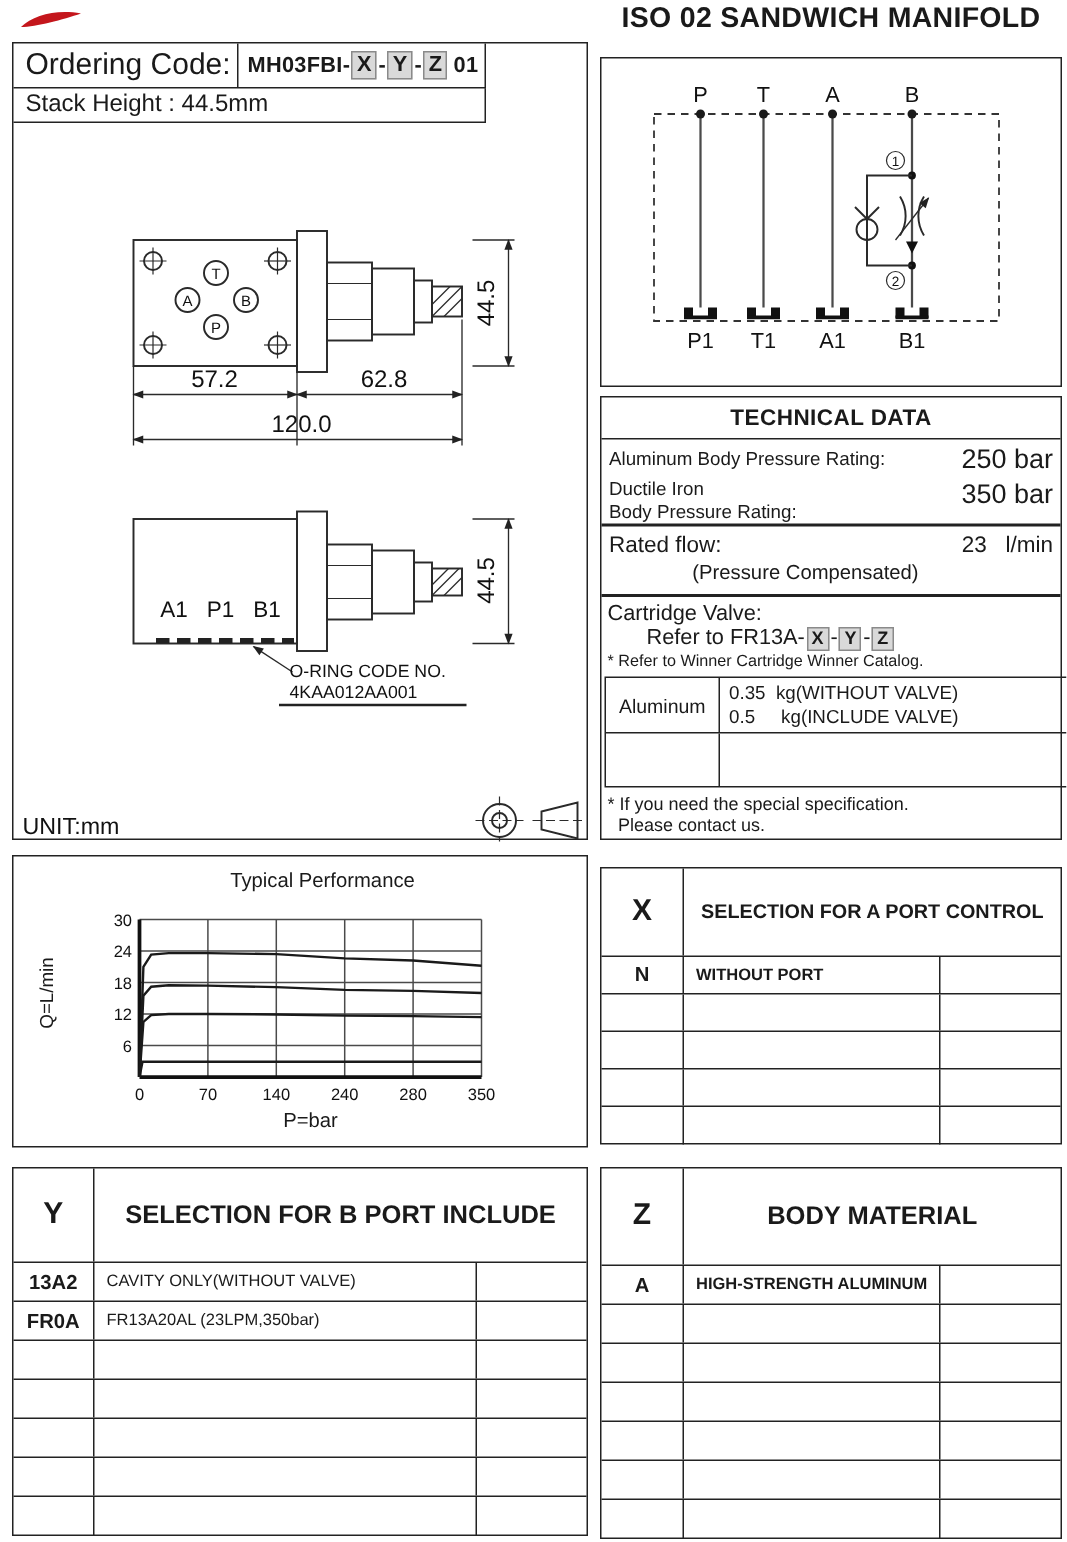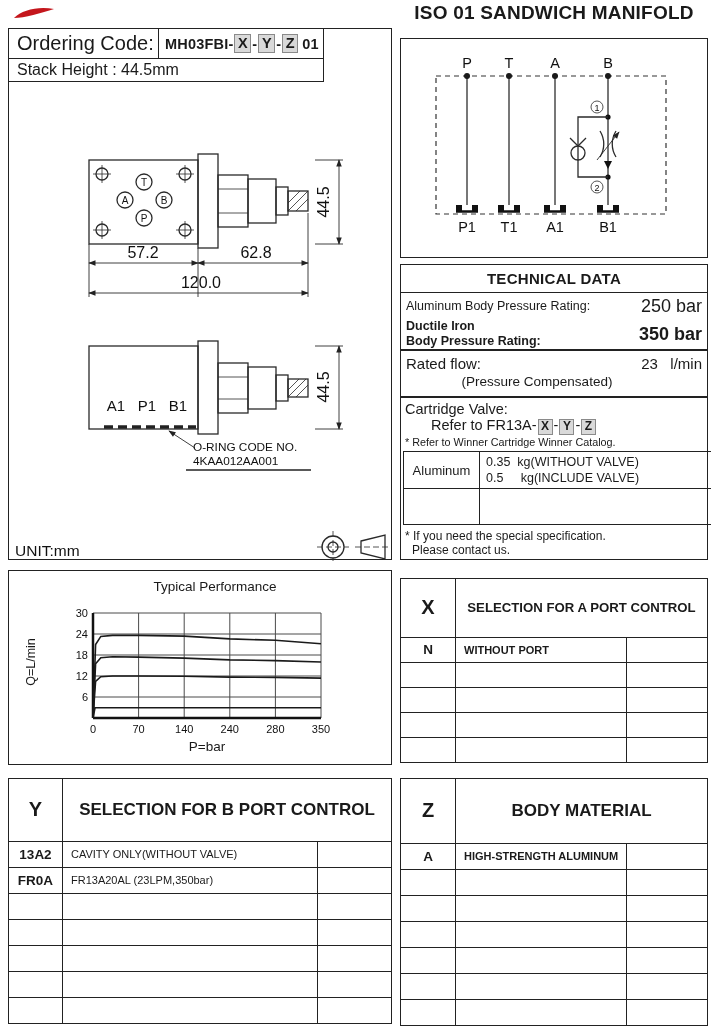--- a/index.html
+++ b/index.html
@@ -16,21 +16,21 @@
   .ord-row2 { position:absolute; left:0; top:30px; width:315px; height:23px; border-right:1.5px solid #222; border-bottom:1.5px solid #222; font-size:16px; display:flex; align-items:center; padding-left:8px; }
   .boxletter { display:inline-block; border:1px solid #8a8a8a; background:#d9d9d9; padding:0 2.5px; margin:0 1px; font-weight:bold; line-height:1.15; }
   .suffix { margin-left:3px; }
 
   
   #title { left:398px; top:2px; width:312px; text-align:center; font-weight:bold; font-size:19px; letter-spacing:.2px; }
   #schem-box { left:400px; top:38px; width:308px; height:220px; border:1.5px solid #222; }
   #tech-box { left:400px; top:264px; width:308px; height:296px; border:1.5px solid #222; font-size:12.5px; }
   .tech-header { height:28px; border-bottom:1.5px solid #222; display:flex; align-items:center; justify-content:center; font-weight:bold; font-size:15px; letter-spacing:.3px; }
   .tech-rowA { height:26px; display:flex; align-items:center; justify-content:space-between; padding:0 5px; }
-  .tech-rowB { height:32px; display:flex; align-items:center; justify-content:space-between; padding:0 5px; border-bottom:2px solid #222;font-weight:bold; }
+  .tech-rowB { height:32px; display:flex; justify-content:space-between; padding:0 5px; border-bottom:2px solid #222; }
   .tech-rowB .lbl2 { line-height:1.2; }
   .val-big { font-size:18px; }
   .tech-rowC { height:47px; border-bottom:2px solid #222; padding:2px 5px 0 5px; }
   .flow-line1 { display:flex; justify-content:space-between; font-size:15px; padding-top:2px; }
   .flow-line2 { text-align:center; padding-right:34px; font-size:13.5px; margin-top:2px; }
   .cart { padding:3px 4px 0 4px; height:53px; }
   .cart-l1 { font-size:14.5px; }
   .cart-l2 { font-size:14.5px; padding-left:26px; }
   .cart-l2 .boxletter { font-size:12px; }
   .cart-fn { font-size:10.8px; margin-top:1px; }
@@ -93,21 +93,21 @@
 </style>
 </head>
 <body>
 
 <div id="page">
 
   <svg class="abs" style="left:12px;top:5px;" width="44" height="18" viewBox="0 0 44 18">
     <path d="M2,13 C10,5 26,1 42,4 C30,8 12,13 2,13 Z" fill="#c4161c"></path>
   </svg>
 
-  <div id="title" class="abs">ISO 01 SANDWICH MANIFOLD</div>
+  <div id="title" class="abs">ISO 02 SANDWICH MANIFOLD</div>
 
   <div id="left-panel" class="abs">
     <div class="ord-row1">
       <div class="ord-label">Ordering Code:</div>
       <div class="ord-code">
         <span>MH03FBI-</span>
           <span class="boxletter">X</span>
           <span>-</span>
           <span class="boxletter">Y</span>
           <span>-</span>
@@ -412,21 +412,21 @@
           <div class="sel-ccode"></div>
           <div class="sel-cdesc"></div>
           <div class="sel-cextra"></div>
         </div>
       </div>
   </div>
 
   <div id="table-y" class="abs sel-table">
     <div class="sel-header">
       <div class="sel-hcode">Y</div>
-      <div class="sel-htitle">SELECTION FOR B PORT CONTROL</div>
+      <div class="sel-htitle">SELECTION FOR B PORT INCLUDE</div>
     </div>
     <div>
         <div class="sel-row">
           <div class="sel-ccode">13A2</div>
           <div class="sel-cdesc">CAVITY ONLY(WITHOUT VALVE)</div>
           <div class="sel-cextra"></div>
         </div>
         <div class="sel-row">
           <div class="sel-ccode">FR0A</div>
           <div class="sel-cdesc">FR13A20AL (23LPM,350bar)</div>

